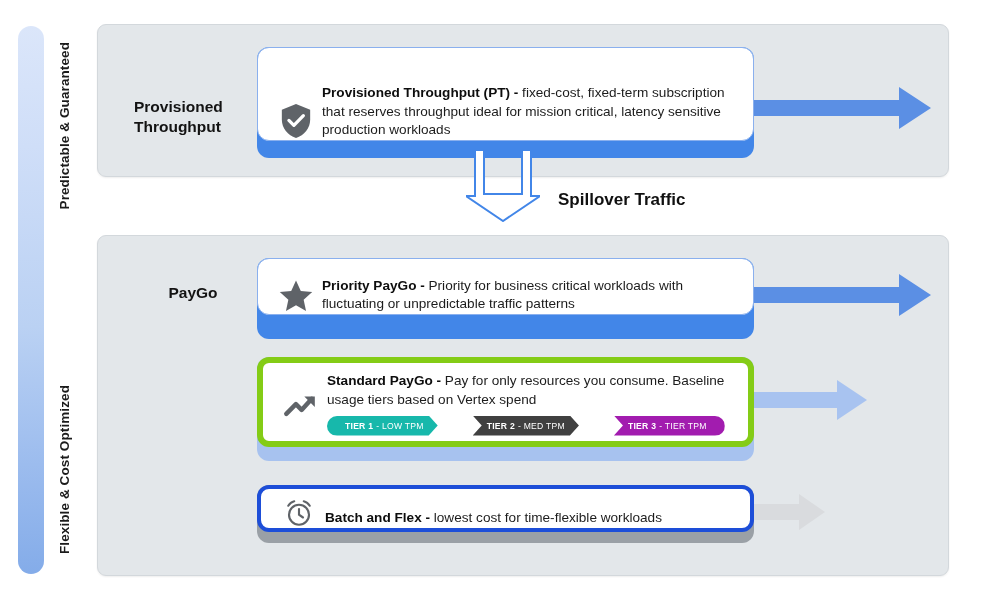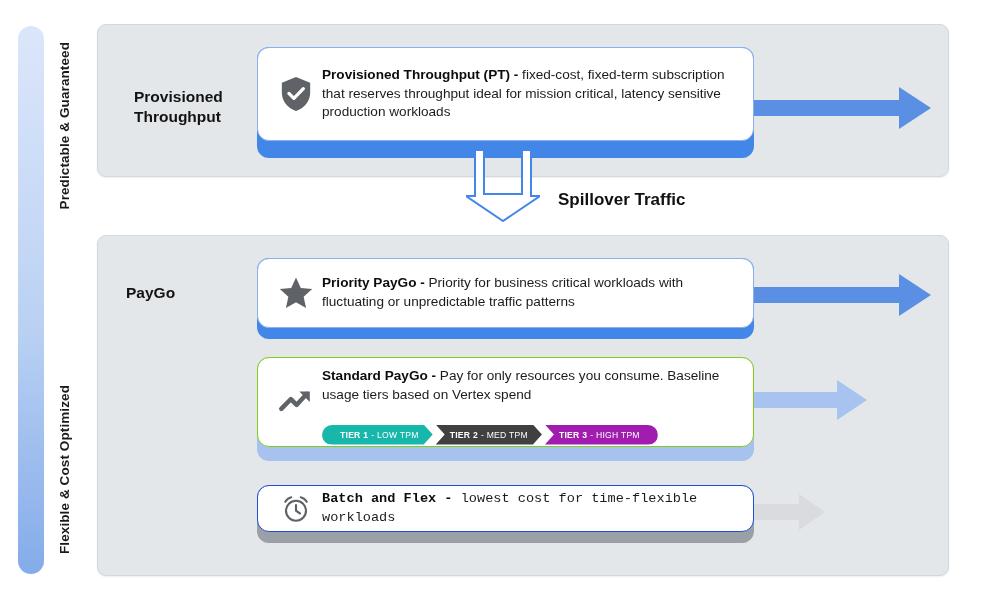--- a/index.html
+++ b/index.html
@@ -37,72 +37,72 @@
     box-shadow:0 1px 2px rgba(0,0,0,.07);
   }
   #panel-pt{left:97px;top:24px;width:850px;height:151px;}
   #panel-paygo{left:97px;top:235px;width:850px;height:339px;}
 
   .panel-title{
     position:absolute;
     font-size:15.5px;font-weight:bold;color:#131313;
     line-height:1.32;
   }
-  #panel-pt .panel-title{left:36px;top:62px;width:150px;}
-  #panel-paygo .panel-title{left:28px;top:47px;width:150px;}
+  #panel-pt .panel-title{left:36px;top:72px;width:150px;}
+  #panel-paygo .panel-title{left:20px;top:47px;width:150px;text-align:center;}
 
   
   .card-wrap{position:absolute;}
   .card-base{
     position:absolute;left:0;top:0;width:100%;height:100%;
     border-radius:12px;
   }
   .card-base.blue{background:#4286e8;}
   .card-base.lightblue{background:#a7c2ef;}
   .card-base.gray{background:#9aa0a6;}
 
   .card-face{
     position:absolute;left:0;top:0;width:100%;
     background:#ffffff;
     border-radius:12px;
-    display:flex;align-items:center;
+    display:flex;align-items:flex-end;
     box-sizing:border-box;
     padding:0 14px 0 12px;
   }
   .card-face.blue-edge{border:1px solid #8ab0ee;}
-  .card-face.lightblue-edge{border:1px solid #84cc16;justify-content:center;}
-  .card-face.gray-edge{border:1px solid #1d4ed8;font-family:Liberation Mono, monospace;}
+  .card-face.lightblue-edge{border:6px solid #84cc16;justify-content:center;}
+  .card-face.gray-edge{border:4px solid #1d4ed8;}
 
   .card-icon{
     width:52px;min-width:52px;
     display:flex;align-items:center;justify-content:center;
     color:#5f6368;
   }
   .card-text{
     font-size:13.6px;color:#1c1c1c;line-height:1.38;
     padding-right:4px;
   }
   .card-text b{font-weight:bold;color:#0d0d0d;}
 
   
   #card-pt{left:257px;top:47px;width:497px;height:111px;}
   #card-pt .card-face{height:94px;}
 
   #card-priority{left:257px;top:258px;width:497px;height:81px;}
-  #card-priority .card-face{height:70px;}
+  #card-priority .card-face{height:57px;}
 
   #card-standard{left:257px;top:357px;width:497px;height:104px;}
   #card-standard .card-face{height:90px;align-items:flex-start;padding-top:9px;}
   #card-standard .card-icon{height:68px;}
 
   #card-batch{left:257px;top:485px;width:497px;height:58px;}
   #card-batch .card-face{height:47px;}
 
   
-  .tier-bar{display:flex;margin-top:20px;}
+  .tier-bar{display:flex;margin-top:6px;gap:32px;}
   .tier-seg{
     position:relative;
     height:20px;
     display:flex;align-items:center;justify-content:center;
     color:#ffffff;font-size:8.6px;letter-spacing:.25px;
     white-space:nowrap;
     padding:0 14px;
   }
   .tier-seg b{font-weight:bold;margin-right:3px;}
   .tier-seg.t1{
@@ -219,21 +219,21 @@
           <div class="tier-seg t1">
             <b>TIER 1</b>
               <span>- LOW TPM</span>
           </div>
           <div class="tier-seg t2">
             <b>TIER 2</b>
               <span>- MED TPM</span>
           </div>
           <div class="tier-seg t3">
             <b>TIER 3</b>
-              <span>- HIGH TPM</span>
+              <span>- TIER TPM</span>
           </div>
         </div>
       </div>
     </div>
   </div>
 
   <div class="card-wrap" id="card-batch">
     <div class="card-base gray"></div>
     <div class="card-face gray-edge">
       <div class="card-icon">

